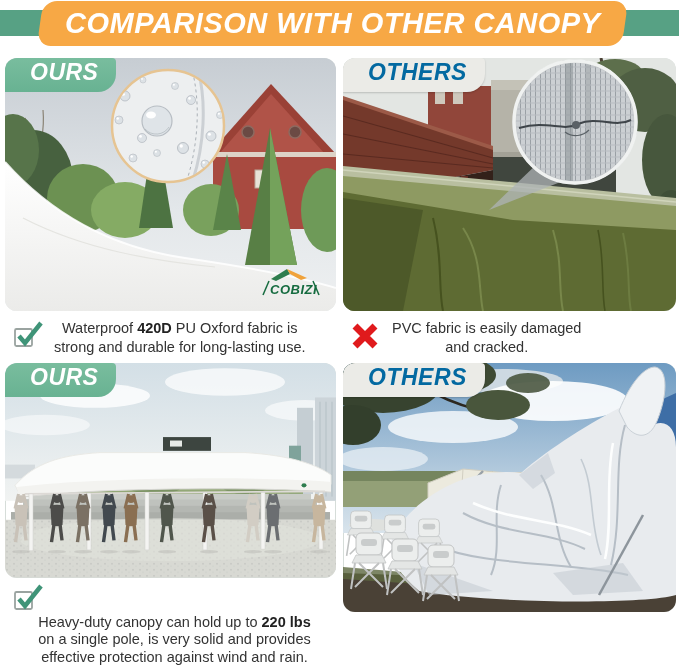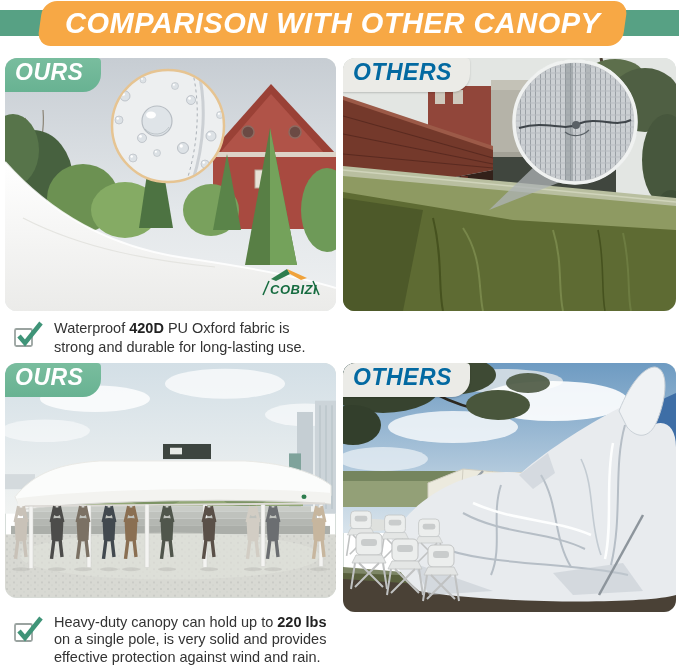--- a/index.html
+++ b/index.html
@@ -25,35 +25,36 @@
     column-gap:7px;padding:12px 3px 0 5px;
   }
   .cell{display:flex;flex-direction:column;}
   .photo{
     position:relative;border-radius:12px;overflow:hidden;
     box-shadow:inset 0 0 0 1px rgba(90,120,105,.25);
   }
   .photo.r1{height:253px;} .photo.r2{height:249px;}
   .photo svg{display:block;width:100%;height:100%;}
   .ribbon{
-    position:absolute;top:0;left:0;padding:1px 18px 6px 10px;
+    position:absolute;top:0;left:0;padding:1px 18px 6px 25px;
     border-radius:10px 4px 18px 0;font-style:italic;font-weight:bold;
     font-size:23px;line-height:27px;letter-spacing:.5px;
   }
   .ribbon.ours{background:linear-gradient(180deg,#79bd9e,var(--ours-ribbon-green,#68b292));color:#ffffff;}
   .ribbon.others{background:var(--others-ribbon-grey,#ebebe7);color:#0369a1;box-shadow:0 1px 2px rgba(0,0,0,.18);}
   
   .caption{display:flex;flex:1;padding:8px 0 0 8px;}
   .cap-icon{width:32px;flex:0 0 32px;margin-right:9px;position:relative;}
   .cap-icon svg{display:block;}
   .caption p{
     margin:0;font-size:14.5px;line-height:19px;color:var(--caption-text,#333333);
     white-space:pre-line;
-  }
-  .r2cap{padding-top:16px;}
+    text-align:center;
+  }
+  .r2cap{padding-top:4px;flex-direction:column;}
   .r2cap p{line-height:17.5px;}
   .caption b{font-weight:bold;color:#222;}
 </style>
 </head>
 <body>
 
 <div class="page">
 
   <header class="banner">
     <div class="banner-bar"></div>
@@ -231,20 +232,29 @@
               <path d="M222,74 C230,80 240,78 246,72" stroke="#5a6166" stroke-width="1.2" fill="none"></path>
               <circle cx="233" cy="67" r="4" fill="#5a6166"></circle>
             </g>
             <circle cx="232" cy="64" r="61" fill="none" stroke="#f0f2f1" stroke-width="3.5"></circle>
           </g>
         </svg>
         <div class="ribbon others">
           <span>OTHERS</span>
         </div>
       </div>
+      <div class="caption">
+        <span class="cap-icon">
+          <svg width="28" height="28" viewBox="0 0 28 28" style="margin-top:3px">
+            <path d="M4,4 L24,24 M24,4 L4,24" stroke="#e01a1c" stroke-width="7"></path>
+          </svg>
+        </span>
+        <p><span></span><b></b><span>PVC fabric is easily damaged
+and cracked.</span></p>
+      </div>
     </section>
 
     <section class="cell">
       <div class="photo r2">
         <svg viewBox="0 0 331 249" preserveAspectRatio="none">
           <defs>
             <linearGradient id="s3sky" x1="0" y1="0" x2="0" y2="1">
               <stop offset="0" stop-color="#d3dfe6"></stop>
                 <stop offset="1" stop-color="#f1f3f2"></stop>
             </linearGradient>

